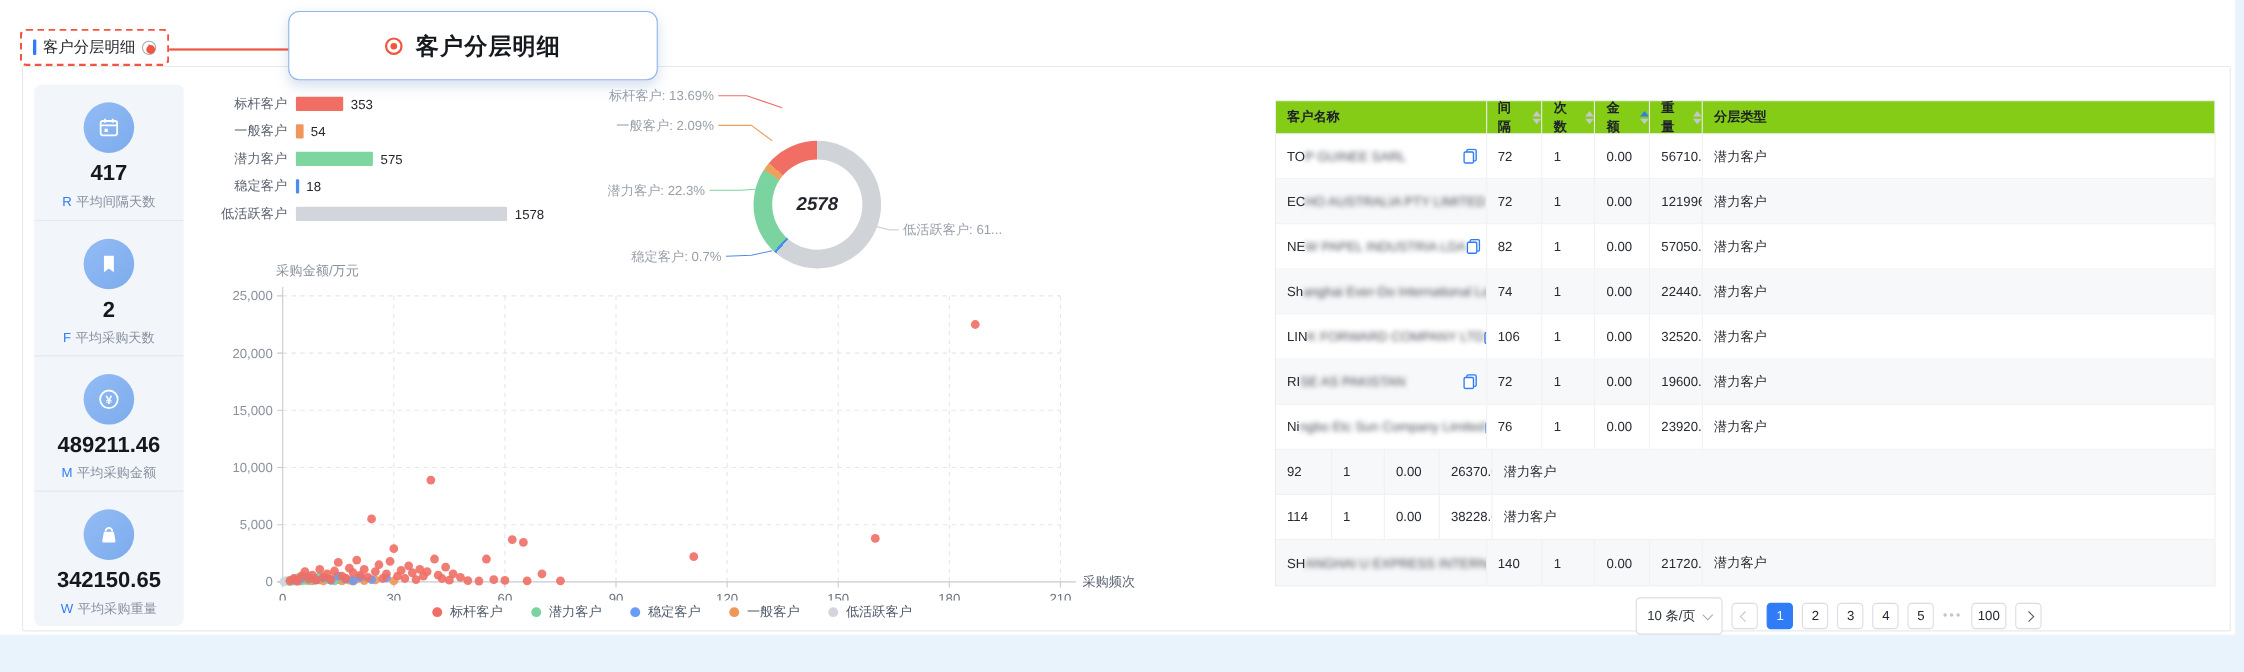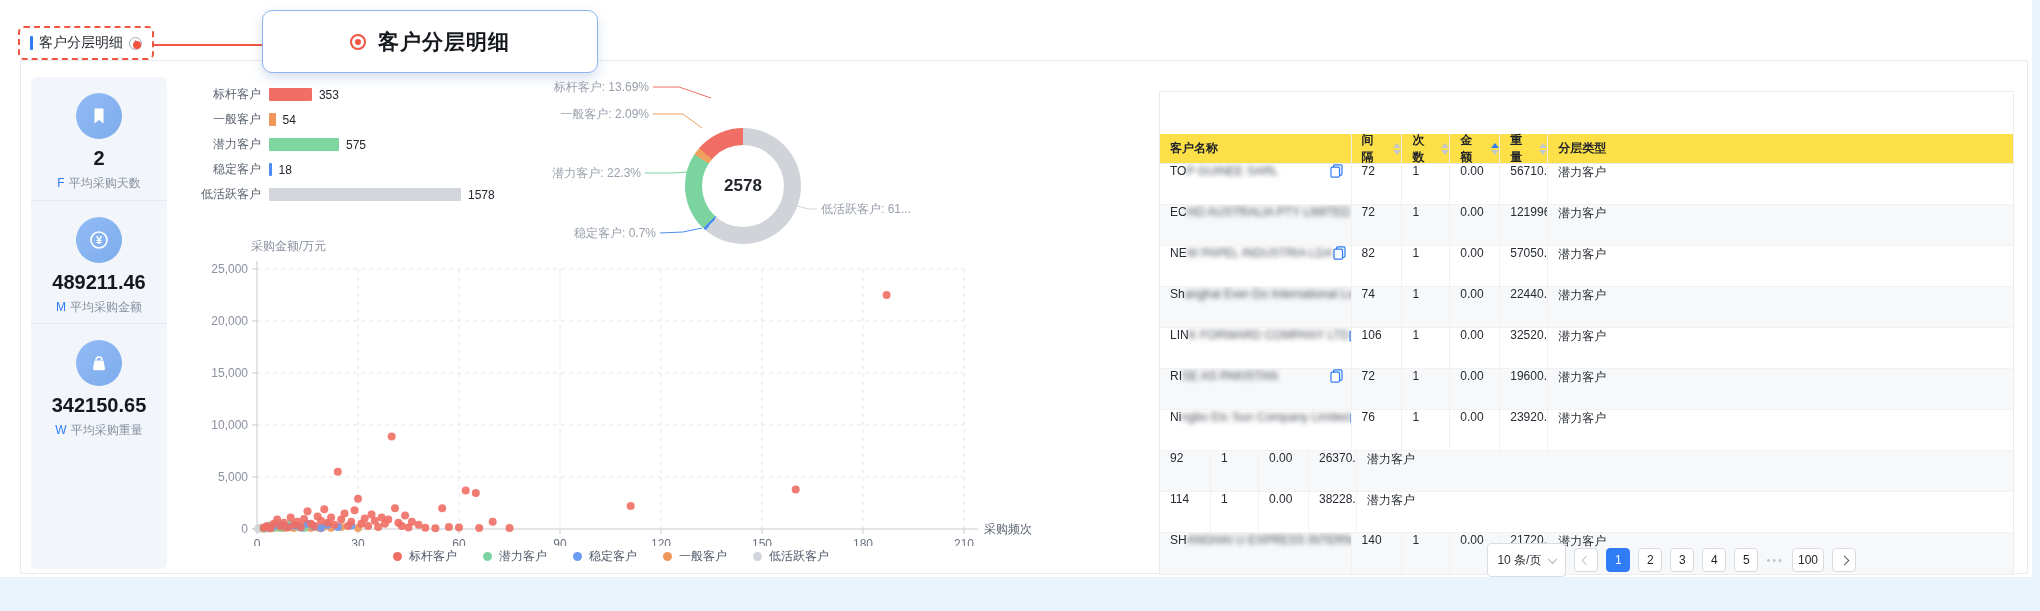--- a/index.html
+++ b/index.html
@@ -53,32 +53,32 @@
   .donut-overlay { position:absolute; left:500px; top:5px; pointer-events:none; }
 
   
   .scatter-wrap { position:absolute; left:175px; top:175px; }
   .legend { position:absolute; left:290px; top:487px; width:600px; display:flex; justify-content:center; gap:26px; }
   .legend-item { display:flex; align-items:center; gap:7px; font-size:12px; color:#4e5969; cursor:pointer; }
   .legend-dot { width:9px; height:9px; border-radius:50%; }
 
   
   .tbl { position:absolute; left:1138px; top:30px; width:855px; border:1px solid #ececec; font-size:12px; }
-  .t-head { display:flex; height:30px; background:#fde047; border-bottom:1px solid #e8eaec;margin-top:42px; }
+  .t-head { display:flex; height:30px; background:#84cc16; border-bottom:1px solid #e8eaec; }
   .t-hcell { display:flex; align-items:center; gap:10px; padding-left:10px; color:#1d2129; font-weight:700;
              border-right:1px solid #ececee; }
   .t-hcell:last-child { border-right:none;font-family:Liberation Serif, serif; }
   .carets { display:flex; flex-direction:column; gap:2px; cursor:pointer; }
   .c-up { width:0; height:0; border-left:4px solid transparent; border-right:4px solid transparent; border-bottom:5px solid #c3c7ce; }
   .c-dn { width:0; height:0; border-left:4px solid transparent; border-right:4px solid transparent; border-top:5px solid #c3c7ce; }
   .c-up.on { border-bottom-color:#2f7cf6; }
   .t-row { display:flex; height:41px; border-bottom:1px solid #f1f1f2; background:#fff; }
   .t-row.stripe { background:#f7f8f9; }
   .t-row:last-child { border-bottom:none; }
-  .t-cell { display:flex; align-items:flex-start; padding-left:10px; color:#262a31; border-right:1px solid #f1f1f2;
+  .t-cell { display:flex; align-items:center; padding-left:10px; color:#262a31; border-right:1px solid #f1f1f2;
             overflow:hidden; white-space:nowrap; }
   .t-cell:last-child { border-right:none; }
   .name-cell { padding-right:8px; }
   .blur-txt { filter:blur(2.6px); color:#4a4f58; }
   .copy-btn { margin-left:auto; flex:none; cursor:pointer; display:flex; }
 
   
   .pager { position:absolute; top:482px; right:171px; display:flex; align-items:center; gap:8px; }
   .pg-box { min-width:24px; height:24px; border:1px solid #d9dce3; border-radius:4px; background:#fff;
             display:flex; align-items:center; justify-content:center; font-size:12px; color:#23262d;
@@ -107,20 +107,33 @@
   <div class="callout">
     <span class="target-ic"></span>
     <span class="callout-label">客户分层明细</span>
   </div>
 
   <div class="panel">
     <div class="kpi-side" id="kpi-side">
         <div class="kpi">
           <span class="kpi-ic">
             <svg width="22" height="22" viewBox="0 0 22 22">
+              <rect x="3.5" y="5" width="15" height="13" rx="2" fill="none" stroke="#fff" stroke-width="1.6"></rect>
+              <line x1="3.5" y1="9" x2="18.5" y2="9" stroke="#fff" stroke-width="1.6"></line>
+              <line x1="7.5" y1="3" x2="7.5" y2="6.5" stroke="#fff" stroke-width="1.6"></line>
+              <line x1="14.5" y1="3" x2="14.5" y2="6.5" stroke="#fff" stroke-width="1.6"></line>
+              <rect x="7" y="12" width="3" height="3" fill="#fff"></rect>
+            </svg>
+          </span>
+          <span class="kpi-val">417</span>
+          <span class="kpi-lab"><span class="kpi-letter">R</span>平均间隔天数</span>
+        </div>
+        <div class="kpi">
+          <span class="kpi-ic">
+            <svg width="22" height="22" viewBox="0 0 22 22">
               <path d="M6.5 3.5h9v15l-4.5-3.4-4.5 3.4z" fill="#fff"></path>
             </svg>
           </span>
           <span class="kpi-val">2</span>
           <span class="kpi-lab"><span class="kpi-letter">F</span>平均采购天数</span>
         </div>
         <div class="kpi">
           <span class="kpi-ic">
             <svg width="22" height="22" viewBox="0 0 22 22">
               <circle cx="11" cy="11" r="8" fill="none" stroke="#fff" stroke-width="1.6"></circle>
@@ -163,21 +176,21 @@
           <span class="bar-val">18</span>
         </div>
         <div class="bar-row">
           <span class="bar-cat">低活跃客户</span>
           <span class="bar-rect" style="width:192px;background:#d2d5db"></span>
           <span class="bar-val">1578</span>
         </div>
       </div>
 
     <div class="donut" id="donut" style="background: conic-gradient(rgb(208, 211, 216) 0deg, rgb(208, 211, 216) 220.36deg, rgb(75, 140, 240) 220.36deg, rgb(75, 140, 240) 222.88deg, rgb(123, 212, 160) 222.88deg, rgb(123, 212, 160) 303.16deg, rgb(240, 160, 94) 303.16deg, rgb(240, 160, 94) 310.68deg, rgb(240, 110, 100) 310.68deg, rgb(240, 110, 100) 359.96deg, rgb(240, 110, 100) 359.96deg, rgb(240, 110, 100) 360deg);">
-      <div class="donut-hole" style="left:17px;top:17px;">
+      <div class="donut-hole" style="left:17px;top:17px;font-style:italic;">
         <span class="donut-total">2578</span>
       </div>
     </div>
     <svg class="donut-overlay" id="donut-overlay" width="440" height="190">
         <polyline points="132,21 158,21 190,32" fill="none" stroke="#f06e64" stroke-width="1"></polyline>
         <text x="128" y="25" text-anchor="end" font-size="12" fill="#99a0ab">标杆客户: 13.69%</text>
         <polyline points="132,48 162,48 181,62" fill="none" stroke="#f0a05e" stroke-width="1"></polyline>
         <text x="128" y="52" text-anchor="end" font-size="12" fill="#99a0ab">一般客户: 2.09%</text>
         <polyline points="124,107 152,107 166,106" fill="none" stroke="#7bd4a0" stroke-width="1"></polyline>
         <text x="120" y="111" text-anchor="end" font-size="12" fill="#99a0ab">潜力客户: 22.3%</text>

